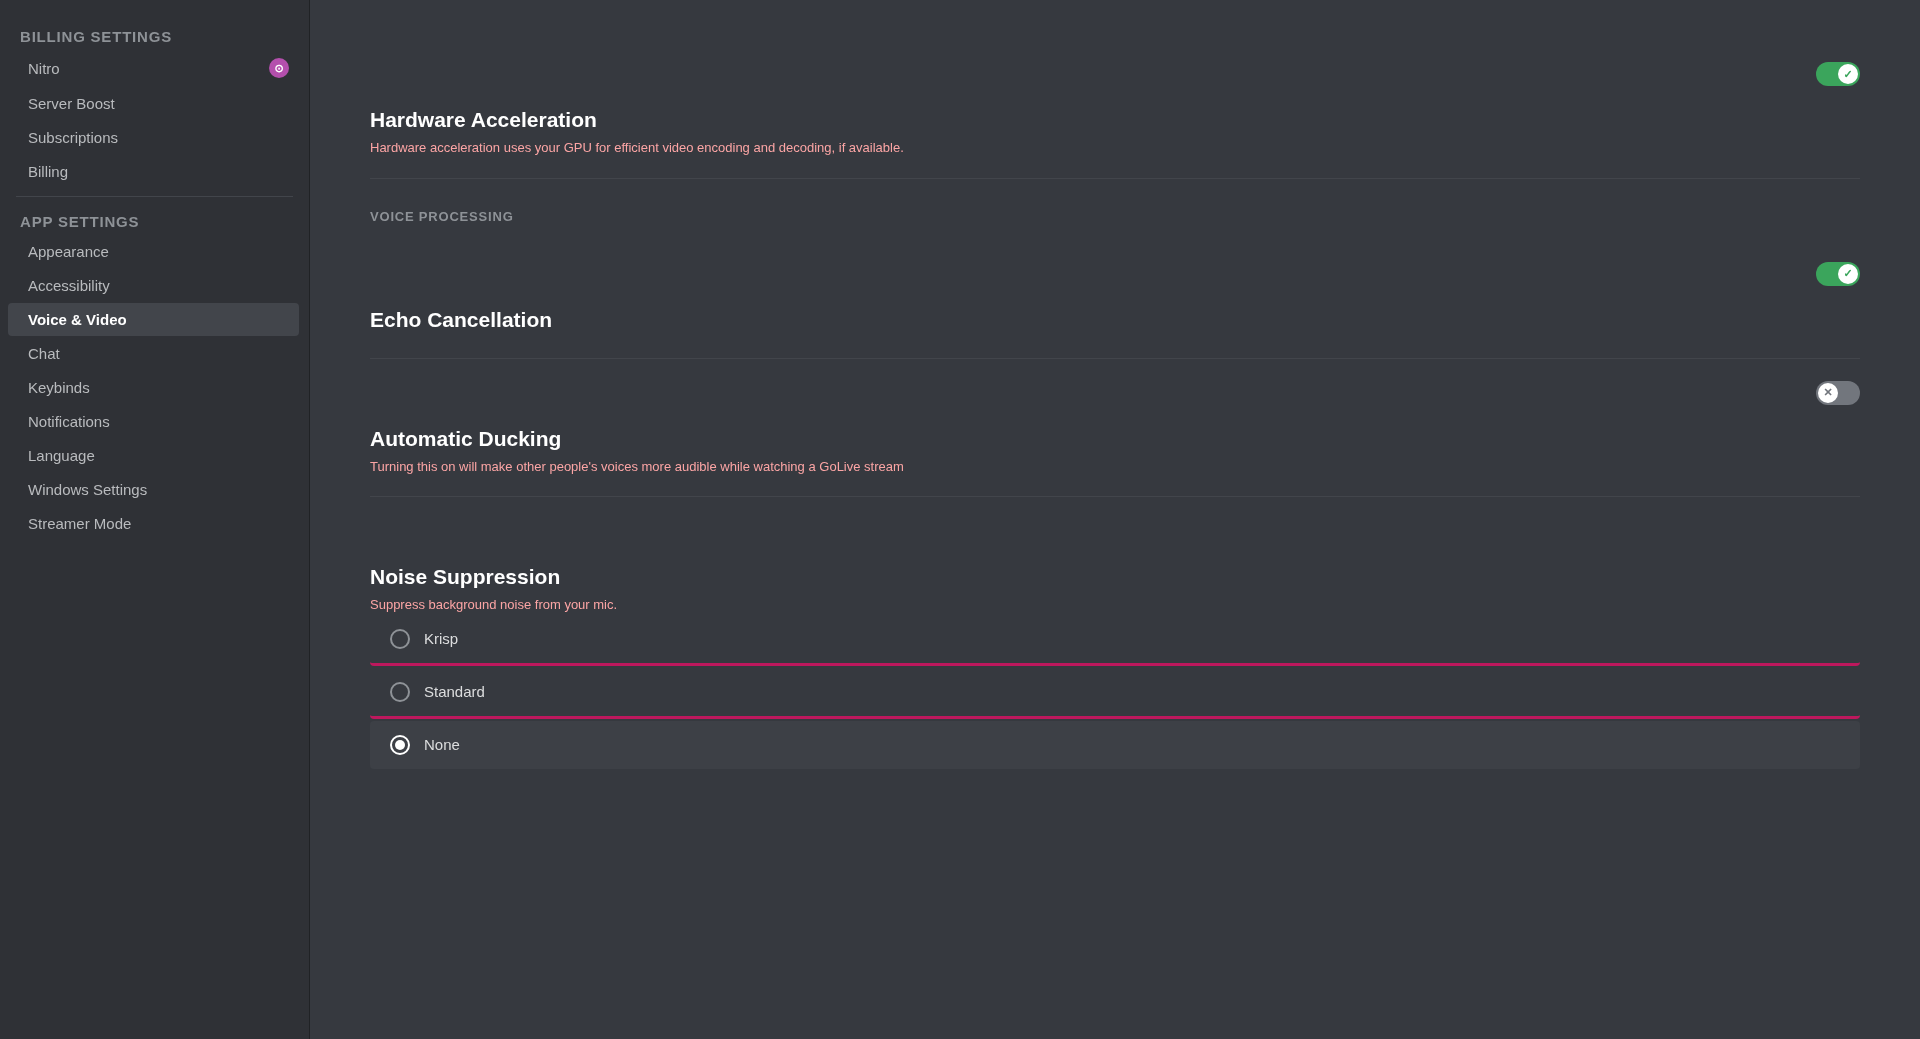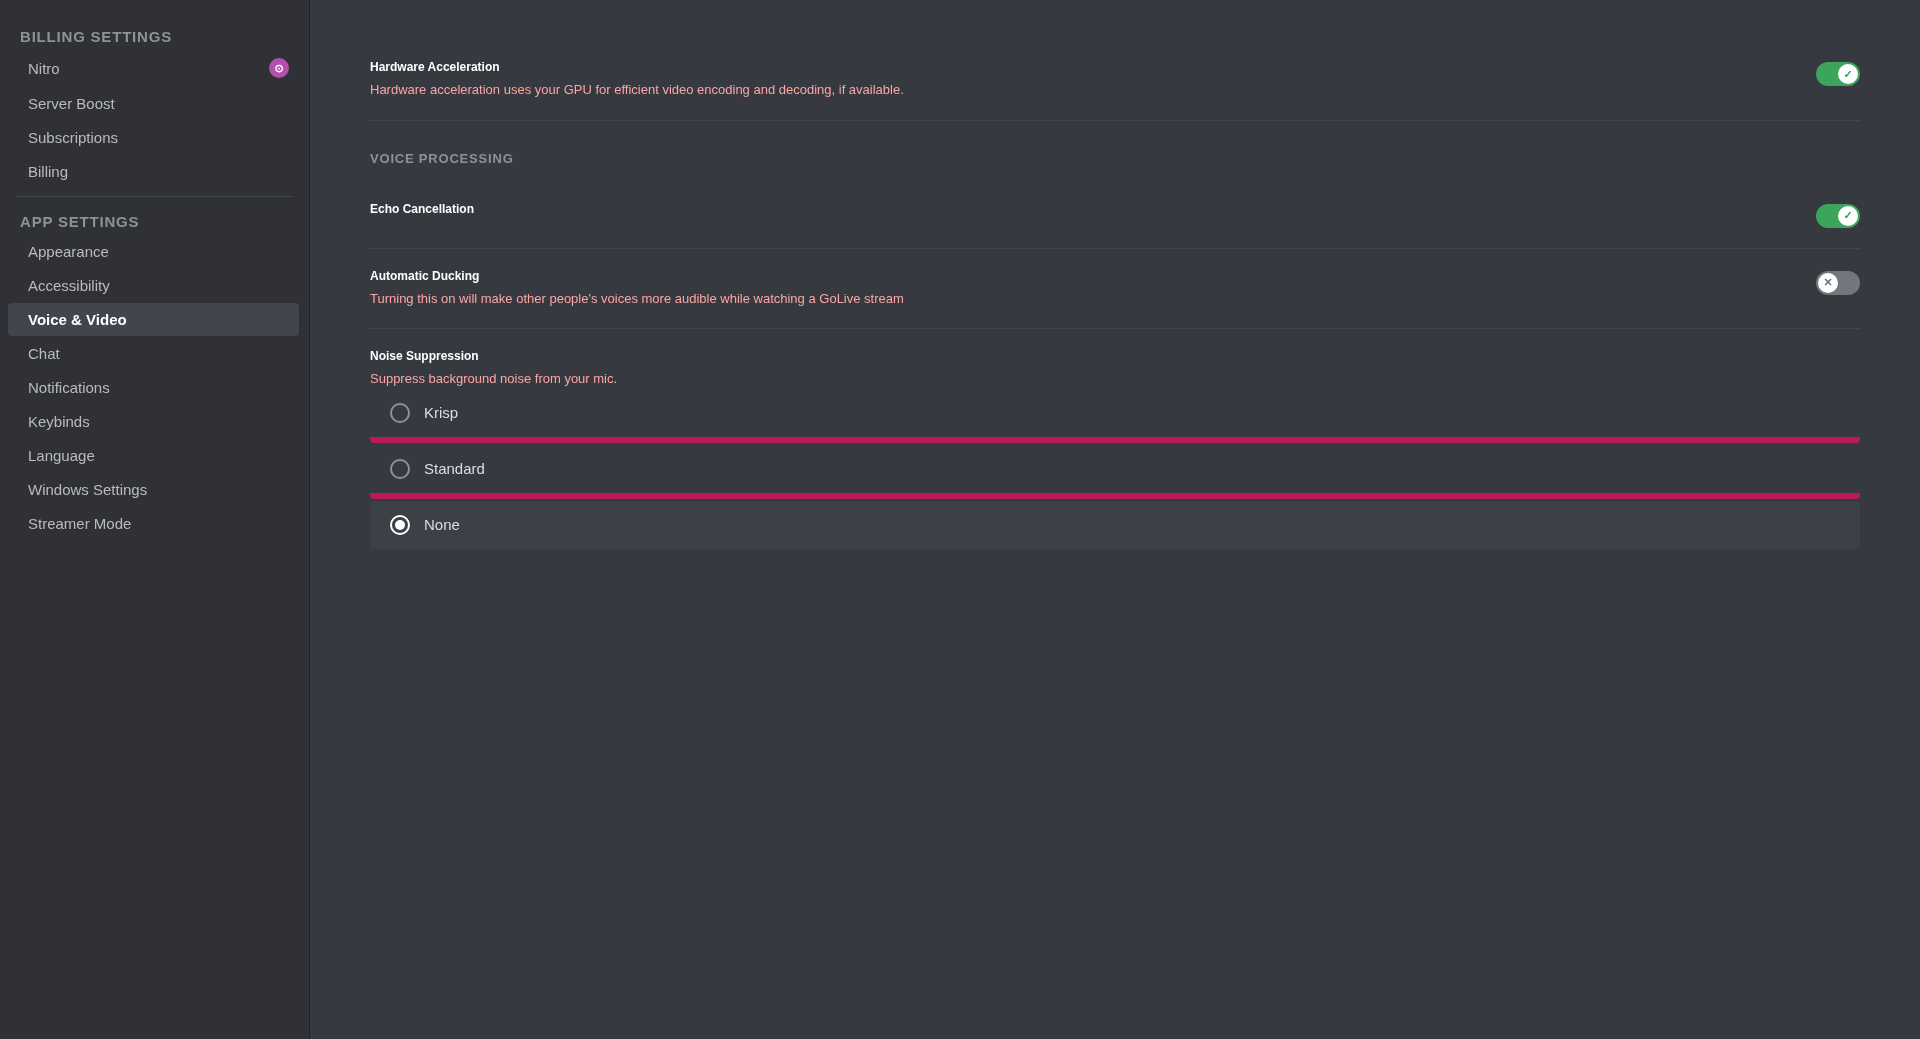--- a/index.html
+++ b/index.html
@@ -84,24 +84,25 @@
       border-bottom: 1px solid #42454b;
     }
     .settings-row:last-child {
       border-bottom: none;
     }
     .settings-row-text {
       flex: 1;
       padding-right: 40px;
     }
     .settings-row-title {
-      font-size: 12px;
+      font-size: 21px;
       font-weight: 600;
       color: #fff;
       margin-bottom: 6px;
+      margin-top: 48px;
     }
     .settings-row-desc {
       font-size: 13px;
       color: #fca5a5;
       line-height: 1.5;
     }
 
     
     .section-heading {
       font-size: 13px;
@@ -161,21 +162,21 @@
     .noise-suppression-section {
       padding: 20px 0 0 0;
     }
     .radio-option {
       display: flex;
       align-items: center;
       padding: 14px 20px;
       border-radius: 4px;
       cursor: pointer;
       margin-bottom: 2px;
-      border-bottom: 6px solid #be185d;
+      border-bottom: 3px solid #be185d;
     }
     .radio-option:last-child {
       border-bottom: none;
     }
     .radio-option.selected {
       background: #3d4046;
     }
     .radio-circle {
       width: 20px;
       height: 20px;
@@ -231,24 +232,24 @@
   <div class="sidebar-item">
     <span>Accessibility</span>
   </div>
   <div class="sidebar-item active">
     <span>Voice &amp; Video</span>
   </div>
   <div class="sidebar-item">
     <span>Chat</span>
   </div>
   <div class="sidebar-item">
+    <span>Keybinds</span>
+  </div>
+  <div class="sidebar-item">
     <span>Notifications</span>
-  </div>
-  <div class="sidebar-item">
-    <span>Keybinds</span>
   </div>
   <div class="sidebar-item">
     <span>Language</span>
   </div>
   <div class="sidebar-item">
     <span>Windows Settings</span>
   </div>
   <div class="sidebar-item">
     <span>Streamer Mode</span>
   </div>

